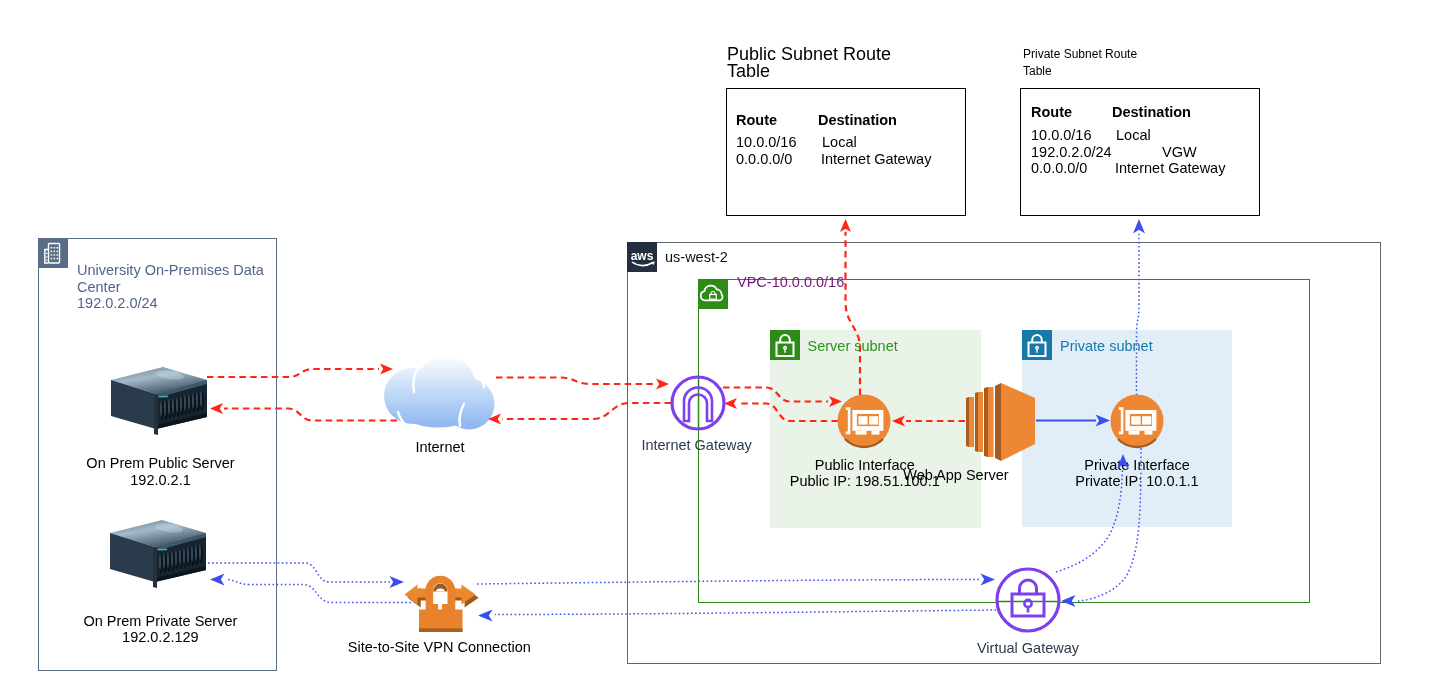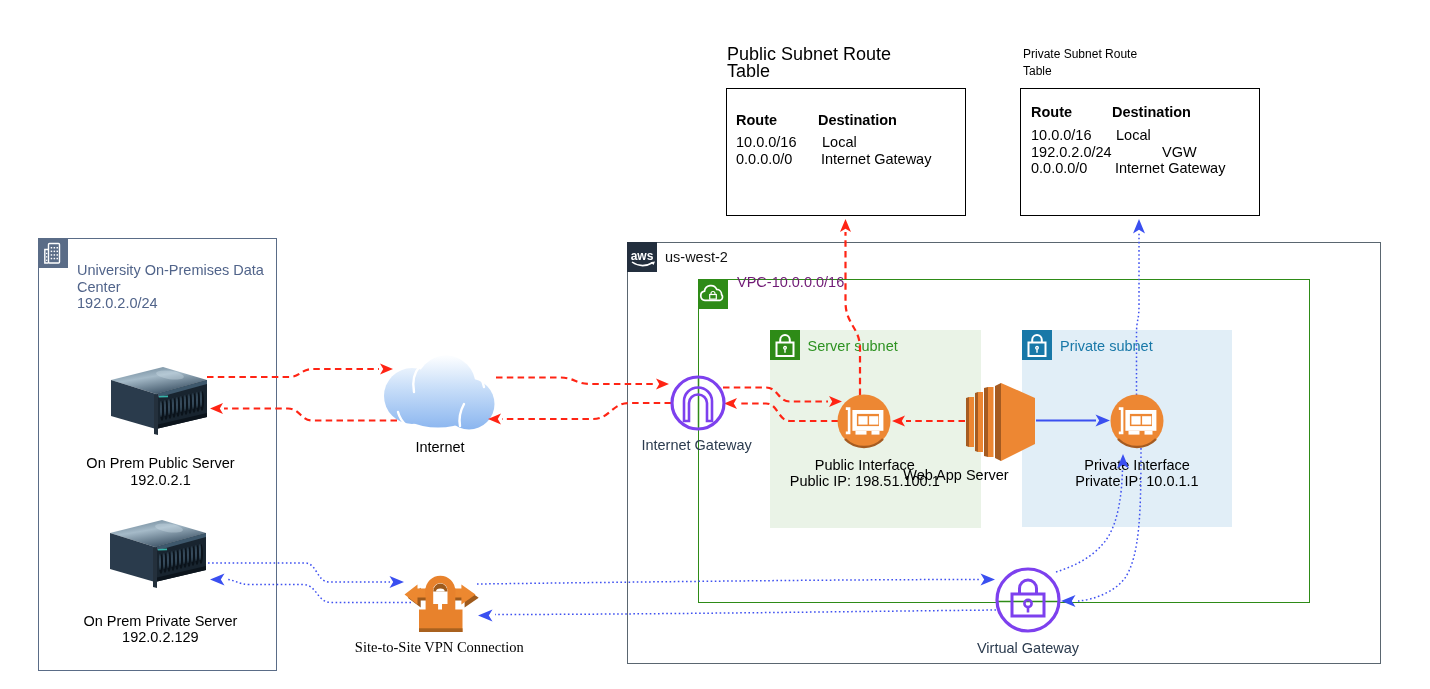--- a/index.html
+++ b/index.html
@@ -56,21 +56,21 @@
 <div class="lbl" style="left:807.5px;top:338.1px;color:#2E9222;">Server subnet</div>
 <div class="lbl" style="left:1060px;top:338.1px;color:#1878A8;">Private subnet</div>
 
 <div class="lbl ctr" style="left:160.5px;top:455.2px;line-height:17px;">On Prem Public Server<br>192.0.2.1</div>
 <div class="lbl ctr" style="left:160.4px;top:612.8px;line-height:16.4px;">On Prem Private Server<br>192.0.2.129</div>
 <div class="lbl ctr" style="left:440px;top:439.2px;">Internet</div>
 <div class="lbl ctr" style="left:696.6px;top:436.7px;color:#2B3B4E;">Internet Gateway</div>
 <div class="lbl ctr" style="left:864.8px;top:456.7px;">Public Interface<br>Public IP: 198.51.100.1</div>
 <div class="lbl ctr" style="left:956px;top:467.1px;">Web App Server</div>
 <div class="lbl ctr" style="left:1137px;top:456.7px;">Private Interface<br>Private IP: 10.0.1.1</div>
-<div class="lbl ctr" style="left:439.3px;top:639.1px;font-family:Liberation Serif, serif;">Site-to-Site VPN Connection</div>
+<div class="lbl ctr" style="left:439.3px;top:639.1px;">Site-to-Site VPN Connection</div>
 <div class="lbl ctr" style="left:1028px;top:639.5px;color:#2B3B4E;">Virtual Gateway</div>
 
 <svg class="abs" style="left:0;top:0;z-index:10;" width="1430" height="689" viewBox="0 0 1430 689">
 <defs>
   <linearGradient id="gcl" x1="0" y1="357" x2="0" y2="430" gradientUnits="userSpaceOnUse">
     <stop offset="0" stop-color="#FBFDFF"></stop>
     <stop offset="0.45" stop-color="#C5DCF8"></stop>
     <stop offset="1" stop-color="#8AB5EF"></stop>
   </linearGradient>
   <linearGradient id="gtop" x1="0" y1="0" x2="0.6" y2="1">

